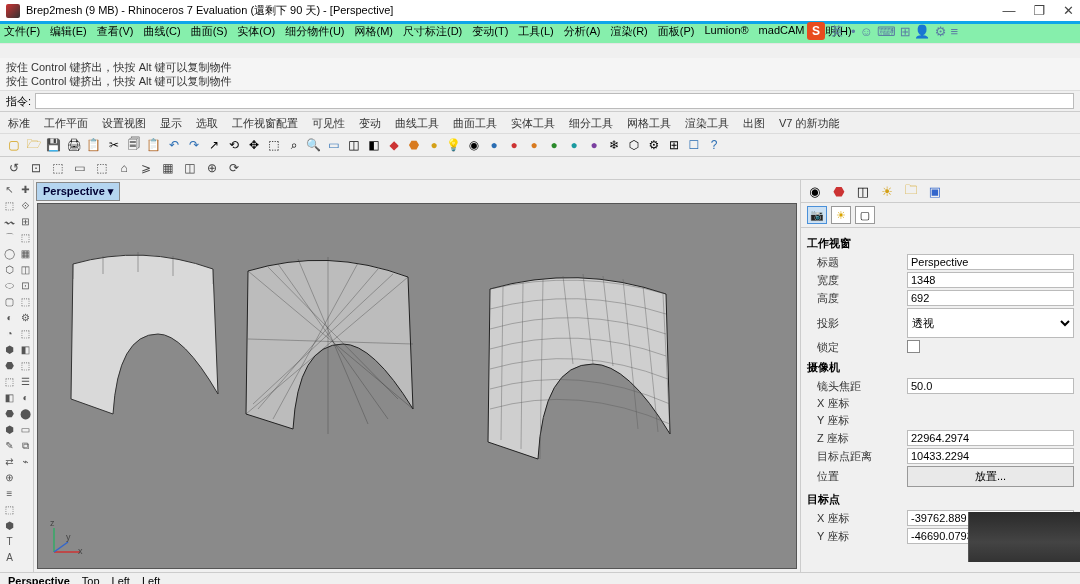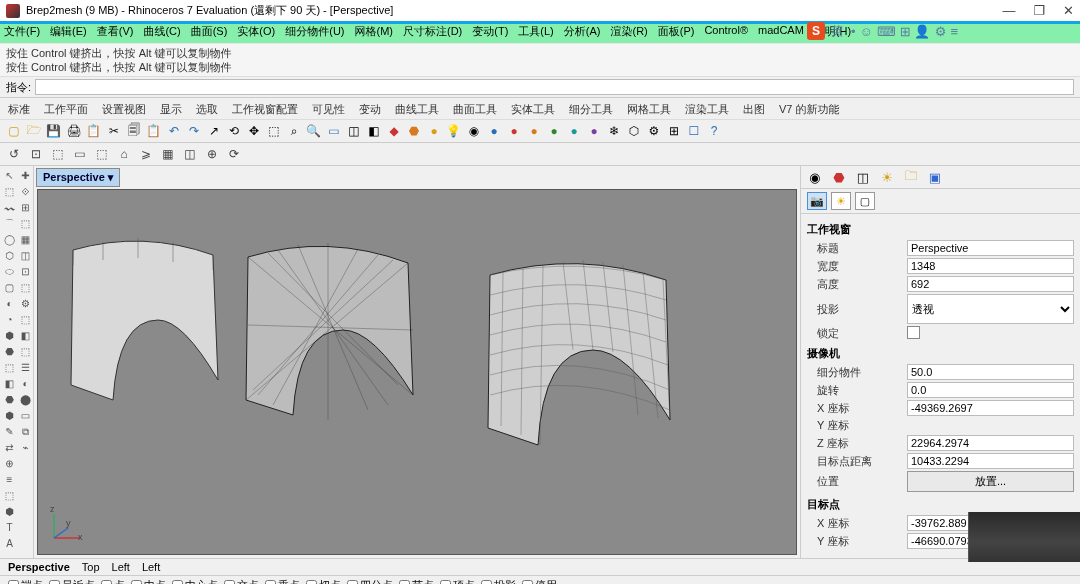--- a/index.html
+++ b/index.html
@@ -8,21 +8,21 @@
 .titlebar .app-icon { width: 14px; height: 14px; background: linear-gradient(135deg,#c33,#333); border-radius: 2px; margin-right: 6px; }
 .titlebar .title { flex: 1; color: #000; }
 .titlebar .winbtns { display: flex; gap: 18px; color: #444; }
 .titlebar .winbtns span { cursor: pointer; font-size: 13px; }
 .menubar { height: 20px; background: #86efac; display: flex; align-items: flex-start; padding: 0 4px; gap: 10px; font-size: 11px; border-bottom: 1px solid #e5e5e5; }
 .menubar span { cursor: pointer; white-space: nowrap; }
 .ime-strip { position: absolute; right: 120px; top: 22px; display: flex; gap: 6px; align-items: center; }
 .ime-strip .s-icon { width: 18px; height: 18px; background: #e84c1e; color: #fff; display: flex; align-items: center; justify-content: center; font-weight: bold; border-radius: 3px; font-size: 12px; }
 .ime-strip .ime-txt { color: #5b7ea3; font-size: 12px; }
 .ime-strip .ime-icons span { color: #5b7ea3; margin: 0 2px; font-size: 13px; }
-.hintbar { background: #f5f5f5; padding: 2px 6px; font-size: 11px; color: #333; border-bottom: 1px solid #ddd; }
+.hintbar { background: #f5f5f5; padding: 2px 6px; font-size: 11px; color: #333; border-bottom: 1px solid #ddd; margin-top: 14px; }
 .hintbar .row { line-height: 14px; }
 .cmdrow { background: #f0f0f0; display: flex; align-items: center; padding: 2px 6px; border-bottom: 1px solid #ccc; }
 .cmdrow .lbl { margin-right: 4px; }
 .cmdrow input { flex: 1; border: 1px solid #bbb; height: 16px; padding: 0 4px; background: #fff; }
 .tabsrow { background: #f0f0f0; display: flex; align-items: center; gap: 14px; padding: 4px 8px 2px 8px; font-size: 11px; color: #333; border-bottom: 1px solid #dcdcdc; }
 .tabsrow span { cursor: pointer; white-space: nowrap; }
 .toolbar { background: #f0f0f0; padding: 3px 6px; display: flex; gap: 4px; flex-wrap: wrap; border-bottom: 1px solid #ccc; }
 .toolbar .tb { width: 16px; height: 16px; display: inline-flex; align-items: center; justify-content: center; font-size: 12px; cursor: pointer; }
 .toolbar2 { background: #f0f0f0; padding: 3px 6px; display: flex; gap: 6px; border-bottom: 1px solid #ccc; }
 .toolbar2 .tb { width: 16px; height: 16px; display: inline-flex; align-items: center; justify-content: center; font-size: 12px; cursor: pointer; color: #444; }
@@ -82,21 +82,21 @@
     <span>曲面(S)</span>
     <span>实体(O)</span>
     <span>细分物件(U)</span>
     <span>网格(M)</span>
     <span>尺寸标注(D)</span>
     <span>变动(T)</span>
     <span>工具(L)</span>
     <span>分析(A)</span>
     <span>渲染(R)</span>
     <span>面板(P)</span>
-    <span>Control®</span>
+    <span>Lumion®</span>
     <span>madCAM</span>
     <span>说明(H)</span>
   </div>
 
 <div class="ime-strip">
   <div class="s-icon">S</div>
   <span class="ime-txt">英</span>
   <span class="ime-icons"><span>•</span><span>☺</span><span>⌨</span><span>⊞</span><span>👤</span><span>⚙</span><span>≡</span></span>
 </div>
 
@@ -289,30 +289,25 @@
         <div class="rp-row">
           <div class="k">投影</div>
           <div class="v"><select><option>透视</option></select></div>
         </div>
         <div class="rp-row">
           <div class="k">锁定</div>
           <div class="v"><span class="cb"></span></div>
         </div>
         <div class="rp-section">摄像机</div>
         <div class="rp-row">
-          <div class="k">细分物件</div>
+          <div class="k">镜头焦距</div>
           <div class="v"><input type="text" value="50.0" style=""></div>
         </div>
         <div class="rp-row">
-          <div class="k">旋转</div>
-          <div class="v"><input type="text" value="0.0" style=""></div>
-        </div>
-        <div class="rp-row">
           <div class="k">X 座标</div>
-          <div class="v"><input type="text" value="-49369.2697" style=""></div>
         </div>
         <div class="rp-row">
           <div class="k">Y 座标</div>
         </div>
         <div class="rp-row">
           <div class="k">Z 座标</div>
           <div class="v"><input type="text" value="22964.2974" style=""></div>
         </div>
         <div class="rp-row">
           <div class="k">目标点距离</div>

